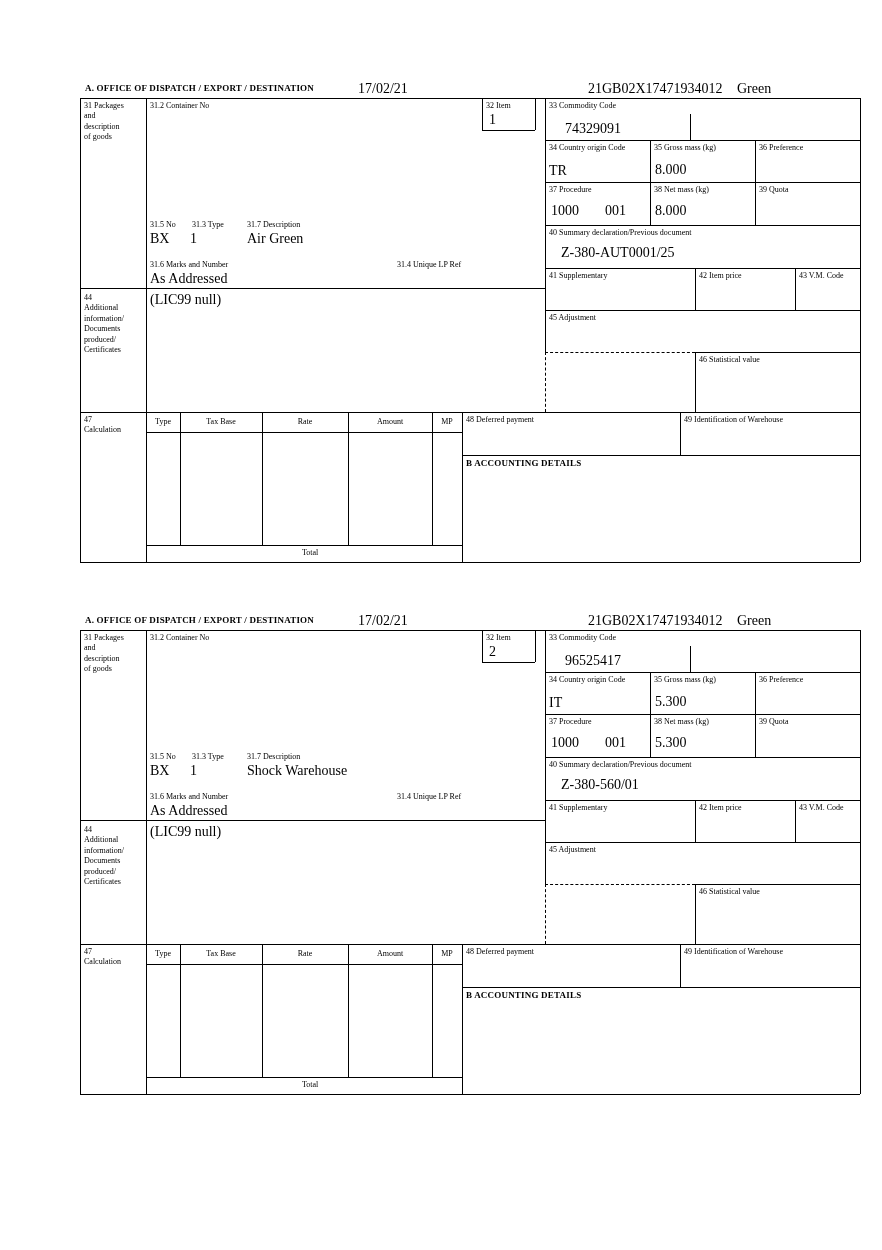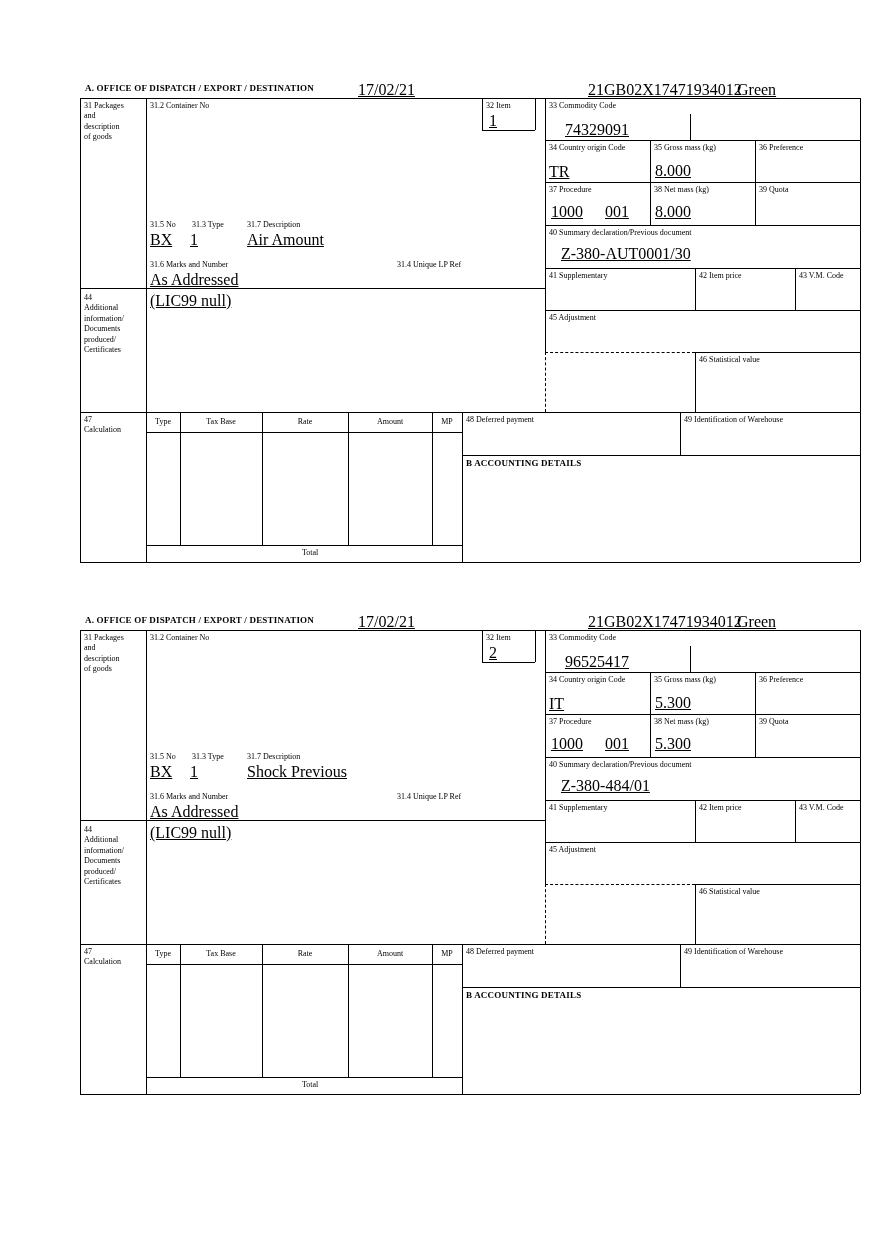--- a/index.html
+++ b/index.html
@@ -1,21 +1,21 @@
 <!DOCTYPE html>
 <html><head>
 <meta charset="utf-8">
 <style>
   html,body{margin:0;padding:0}
   body{width:882px;height:1250px;position:relative;background:#ffffff;color:#000;
        font-family:"Liberation Serif", serif;}
   .section{position:absolute;left:0;width:882px;height:532px;}
   .t{position:absolute;white-space:pre-line;}
   .lbl{font-size:8px;line-height:1.3;}
-  .val{font-size:16px;line-height:1.15;white-space:pre;text-decoration:underline;}
+  .val{font-size:14px;line-height:1.15;white-space:pre;}
   .hdr{font-size:9px;font-weight:700;letter-spacing:.2px;}
   .ctr{text-align:center;}
   .hl{position:absolute;height:0;border-top:1px solid #000;}
   .vl{position:absolute;width:0;border-left:1px solid #000;}
   .dashh{border-top-style:dashed;}
   .dashv{border-left-style:dashed;}
 </style>
 </head>
 <body>
 
@@ -75,27 +75,27 @@
   <div class="t lbl" style="left:654px;top:63px">35 Gross mass (kg)</div>
   <div class="t val" style="left:655px;top:82px">8.000</div>
   <div class="t lbl" style="left:759px;top:63px">36 Preference</div>
   <div class="t lbl" style="left:549px;top:105px">37 Procedure</div>
   <div class="t val" style="left:551px;top:123px">1000</div>
   <div class="t val" style="left:605px;top:123px">001</div>
   <div class="t lbl" style="left:654px;top:105px">38 Net mass (kg)</div>
   <div class="t val" style="left:655px;top:123px">8.000</div>
   <div class="t lbl" style="left:759px;top:105px">39 Quota</div>
   <div class="t lbl" style="left:549px;top:148px">40 Summary declaration/Previous document</div>
-  <div class="t val" style="left:561px;top:165px">Z-380-AUT0001/30</div>
+  <div class="t val" style="left:561px;top:165px">Z-380-AUT0001/25</div>
   <div class="t lbl" style="left:150px;top:140px">31.5 No</div>
   <div class="t lbl" style="left:192px;top:140px">31.3 Type</div>
   <div class="t lbl" style="left:247px;top:140px">31.7 Description</div>
   <div class="t val" style="left:150px;top:151px">BX</div>
   <div class="t val" style="left:190px;top:151px">1</div>
-  <div class="t val" style="left:247px;top:151px">Air Amount</div>
+  <div class="t val" style="left:247px;top:151px">Air Green</div>
   <div class="t lbl" style="left:150px;top:180px">31.6 Marks and Number</div>
   <div class="t lbl" style="left:397px;top:180px">31.4 Unique LP Ref</div>
   <div class="t val" style="left:150px;top:191px">As Addressed</div>
   <div class="t lbl" style="left:549px;top:191px">41 Supplementary</div>
   <div class="t lbl" style="left:699px;top:191px">42 Item price</div>
   <div class="t lbl" style="left:799px;top:191px">43 V.M. Code</div>
   <div class="t lbl" style="left:84px;top:213px;width:58px">44
 Additional
 information/
 Documents
@@ -173,27 +173,27 @@
   <div class="t lbl" style="left:654px;top:63px">35 Gross mass (kg)</div>
   <div class="t val" style="left:655px;top:82px">5.300</div>
   <div class="t lbl" style="left:759px;top:63px">36 Preference</div>
   <div class="t lbl" style="left:549px;top:105px">37 Procedure</div>
   <div class="t val" style="left:551px;top:123px">1000</div>
   <div class="t val" style="left:605px;top:123px">001</div>
   <div class="t lbl" style="left:654px;top:105px">38 Net mass (kg)</div>
   <div class="t val" style="left:655px;top:123px">5.300</div>
   <div class="t lbl" style="left:759px;top:105px">39 Quota</div>
   <div class="t lbl" style="left:549px;top:148px">40 Summary declaration/Previous document</div>
-  <div class="t val" style="left:561px;top:165px">Z-380-484/01</div>
+  <div class="t val" style="left:561px;top:165px">Z-380-560/01</div>
   <div class="t lbl" style="left:150px;top:140px">31.5 No</div>
   <div class="t lbl" style="left:192px;top:140px">31.3 Type</div>
   <div class="t lbl" style="left:247px;top:140px">31.7 Description</div>
   <div class="t val" style="left:150px;top:151px">BX</div>
   <div class="t val" style="left:190px;top:151px">1</div>
-  <div class="t val" style="left:247px;top:151px">Shock Previous</div>
+  <div class="t val" style="left:247px;top:151px">Shock Warehouse</div>
   <div class="t lbl" style="left:150px;top:180px">31.6 Marks and Number</div>
   <div class="t lbl" style="left:397px;top:180px">31.4 Unique LP Ref</div>
   <div class="t val" style="left:150px;top:191px">As Addressed</div>
   <div class="t lbl" style="left:549px;top:191px">41 Supplementary</div>
   <div class="t lbl" style="left:699px;top:191px">42 Item price</div>
   <div class="t lbl" style="left:799px;top:191px">43 V.M. Code</div>
   <div class="t lbl" style="left:84px;top:213px;width:58px">44
 Additional
 information/
 Documents

